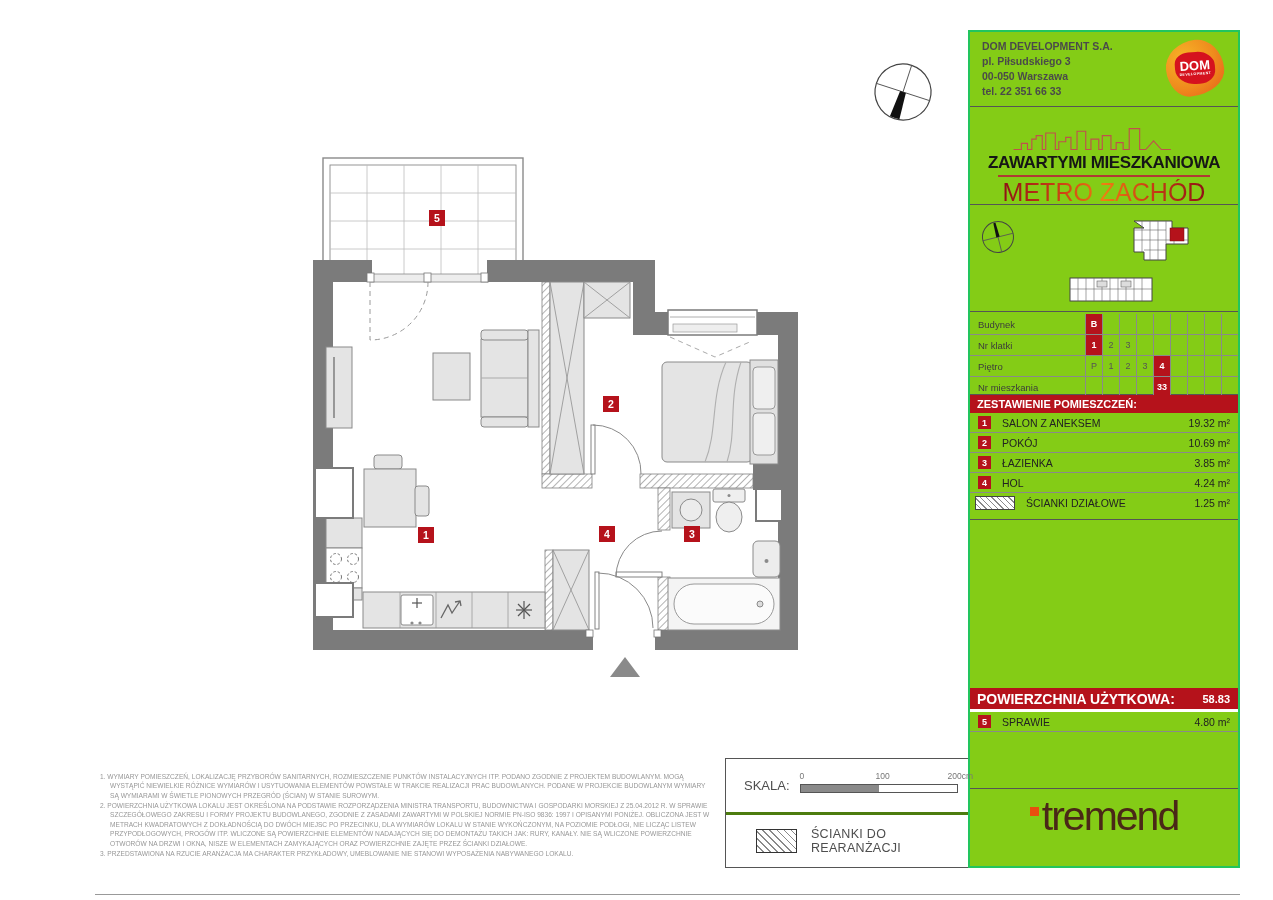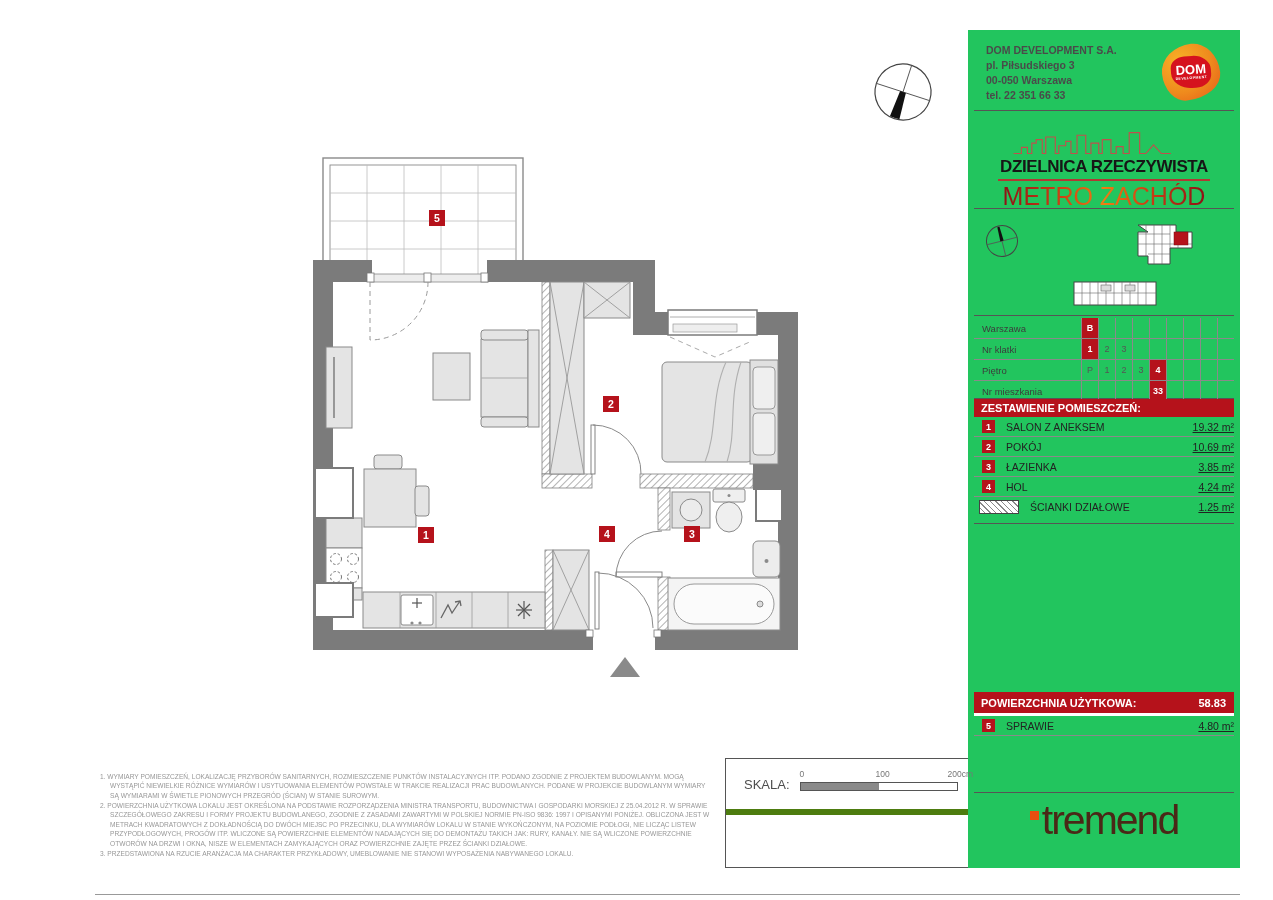--- a/index.html
+++ b/index.html
@@ -1,20 +1,20 @@
 <!DOCTYPE html>
 <html><head>
 <meta charset="utf-8">
 <style>
   html,body{margin:0;padding:0;background:#fff;}
   body{font-family:"Liberation Sans","DejaVu Sans",sans-serif;}
   #page{position:relative;width:1273px;height:900px;background:#fff;overflow:hidden;}
 
   
-  #panel{position:absolute;left:968px;top:30px;width:272px;height:838px;border:6px solid #22c55e;box-sizing:border-box;background:#22c55e;}
+  #panel{position:absolute;left:968px;top:30px;width:272px;height:838px;border:2px solid #22c55e;box-sizing:border-box;background:#84cc16;}
   .sec{box-sizing:border-box;border-bottom:1px solid #555;position:relative;}
 
   
   #sec-company{height:75px;display:flex;align-items:center;}
   .company-text{padding-left:12px;font-size:10.5px;font-weight:bold;color:#4a4a4a;line-height:1.45;}
   .dom-logo{position:absolute;right:14px;top:8px;width:58px;height:56px;
     background:radial-gradient(circle at 32% 30%,#f7b227,#ef8b1d 55%,#e8641a 90%);
     border-radius:55% 45% 62% 38% / 48% 56% 44% 52%;transform:rotate(-6deg);
     display:flex;align-items:center;justify-content:center;}
   .dom-logo-inner{width:40px;height:32px;background:#d5121e;border-radius:35% 45% 40% 50%;transform:rotate(2deg);
@@ -48,43 +48,43 @@
   .loc-cell.red{background:#b5121b;color:#fff;font-weight:bold;}
 
   
   #sec-rooms{height:125px;}
   .rooms-header{height:18px;background:#b5121b;color:#fff;font-size:11px;font-weight:bold;
     display:flex;align-items:center;padding-left:7px;}
   .room-row{height:19px;display:flex;align-items:center;border-bottom:1px solid #8a8a8a;font-size:10.5px;color:#222;}
   .badge{width:13px;height:13px;background:#b5121b;color:#fff;font-size:9px;font-weight:bold;
     display:flex;align-items:center;justify-content:center;margin-left:8px;flex:0 0 auto;}
   .room-name{margin-left:11px;}
-  .room-area{margin-left:auto;text-decoration:underline;}
+  .room-area{margin-left:auto;margin-right:8px;}
   .hatch-chip{width:38px;height:12px;border:1px solid #444;margin-left:5px;flex:0 0 auto;background:
     repeating-linear-gradient(45deg,#fff 0 3px,#8a8a8a 3px 4px);}
 
   
   #spacer1{height:168px;border-bottom:none;}
   #sec-summary{height:64px;border-bottom:none;}
   .sum-bar{height:21px;background:#b5121b;color:#fff;display:flex;align-items:center;font-weight:bold;}
-  .sum-bar .lbl{font-size:11px;padding-left:7px;}
+  .sum-bar .lbl{font-size:14px;padding-left:7px;}
   .sum-bar .val{font-size:11px;margin-left:auto;padding-right:8px;}
   .sum-gap{height:3px;background:#fff;}
   .balkon-row{height:19px;display:flex;align-items:center;border-bottom:1px solid #8a8a8a;font-size:10.5px;color:#222;}
   #spacer2{height:36px;border-bottom:none;}
   #sec-tremend{height:55px;border-top:1px solid #555;border-bottom:none;display:flex;align-items:center;justify-content:center;}
   .tremend{display:flex;align-items:flex-start;}
   .tremend-dot{width:9px;height:9px;background:#e84e0f;margin-top:9px;margin-right:3px;}
   .tremend-text{font-size:41px;font-weight:400;letter-spacing:-2px;color:#4a2817;line-height:.9;}
 
   
   #footnotes{position:absolute;left:100px;top:772px;width:612px;font-size:6.6px;line-height:1.42;color:#979797;}
   .fn{padding-left:10px;text-indent:-10px;margin-bottom:1px;}
   #scalebox{position:absolute;left:725px;top:758px;width:243px;height:110px;border:1px solid #555;border-right:none;box-sizing:border-box;}
-  #scale-row{height:56px;border-bottom:6px solid #4d7c0f;box-sizing:border-box;display:flex;align-items:center;}
+  #scale-row{height:56px;border-bottom:3px solid #4d7c0f;box-sizing:border-box;display:flex;align-items:center;}
   .skala-label{font-size:13px;color:#4e4e4e;margin-left:18px;}
   .scalebar-wrap{position:relative;width:160px;height:30px;margin-left:10px;}
   .scalebar-ticks{position:absolute;top:0;width:100%;font-size:8.5px;color:#777;}
   .tick0{position:absolute;left:0;}
   .tick100{position:absolute;left:76px;}
   .tick200{position:absolute;left:148px;}
   .scalebar{position:absolute;top:13px;left:0;width:158px;height:9px;border:1px solid #555;box-sizing:border-box;}
   .scalebar .half1{position:absolute;left:0;top:0;width:50%;height:100%;background:#8a8a8a;}
   #legend-row{height:52px;display:flex;align-items:center;}
   .legend-chip{width:42px;height:22px;border:1px solid #333;margin-left:30px;background:
@@ -287,21 +287,21 @@
           <div class="l1">DOM</div>
           <div class="l2">DEVELOPMENT</div>
         </div>
       </div>
     </div>
 
     <div id="sec-brand" class="sec">
       <svg class="skyline" width="214" height="40" viewBox="0 0 214 46">
         <path d="M3,42 h9 v-7 h7 v7 h5 v-12 h5 v-4 h7 v16 h4 v-19 h11 v19 h4 v-9 h8 v-5 h6 v14 h7 v-21 h10 v21 h6 v-12 h9 v12 h4 v-16 h10 v16 h6 v-8 h8 v8 h7 v-24 h12 v24 h7 l9,-10 9,10 h11" fill="none" stroke="#c0504d" stroke-width="1.3"></path>
       </svg>
-      <div class="district">DZIELNICA RZECZYWISTA</div>
+      <div class="district">ZAWARTYMI MIESZKANIOWA</div>
       <div class="brand-divider"></div>
       <div class="project">METRO ZACHÓD</div>
     </div>
 
     <div id="sec-siteplan" class="sec">
       <svg class="siteplan-compass" width="40" height="40" viewBox="0 0 40 40">
         <g transform="rotate(-14 20 20)">
           <circle cx="20" cy="20" r="15.5" fill="none" stroke="#444" stroke-width="1"></circle>
           <line x1="20" y1="4.5" x2="20" y2="35.5" stroke="#555" stroke-width="0.8"></line>
           <line x1="4.5" y1="20" x2="35.5" y2="20" stroke="#555" stroke-width="0.8"></line>
@@ -336,21 +336,21 @@
           <line x1="75" y1="5" x2="75" y2="28"></line>
             <line x1="3" y1="16" x2="85" y2="16"></line>
           <rect x="30" y="8" width="10" height="6" fill="#ddd"></rect>
           <rect x="54" y="8" width="10" height="6" fill="#ddd"></rect>
         </g>
       </svg>
     </div>
 
     <div id="sec-table" class="sec">
       <div class="loc-row">
-        <div class="loc-label">Warszawa</div>
+        <div class="loc-label">Budynek</div>
         <div class="loc-cells">
           <div class="loc-cell red">B</div>
           <div class="loc-cell"></div>
           <div class="loc-cell"></div>
           <div class="loc-cell"></div>
           <div class="loc-cell"></div>
           <div class="loc-cell"></div>
           <div class="loc-cell"></div>
           <div class="loc-cell"></div>
           <div class="loc-cell"></div>
@@ -467,16 +467,20 @@
         <div class="scalebar-ticks">
           <span class="tick0">0</span>
           <span class="tick100">100</span>
           <span class="tick200">200cm</span>
         </div>
         <div class="scalebar">
             <div class="half1"></div>
           </div>
       </div>
     </div>
+    <div id="legend-row">
+      <div class="legend-chip"></div>
+      <div class="legend-label">ŚCIANKI DO REARANŻACJI</div>
+    </div>
   </div>
 
   <div id="bottom-rule"></div>
 </div>
 
 </body></html>

